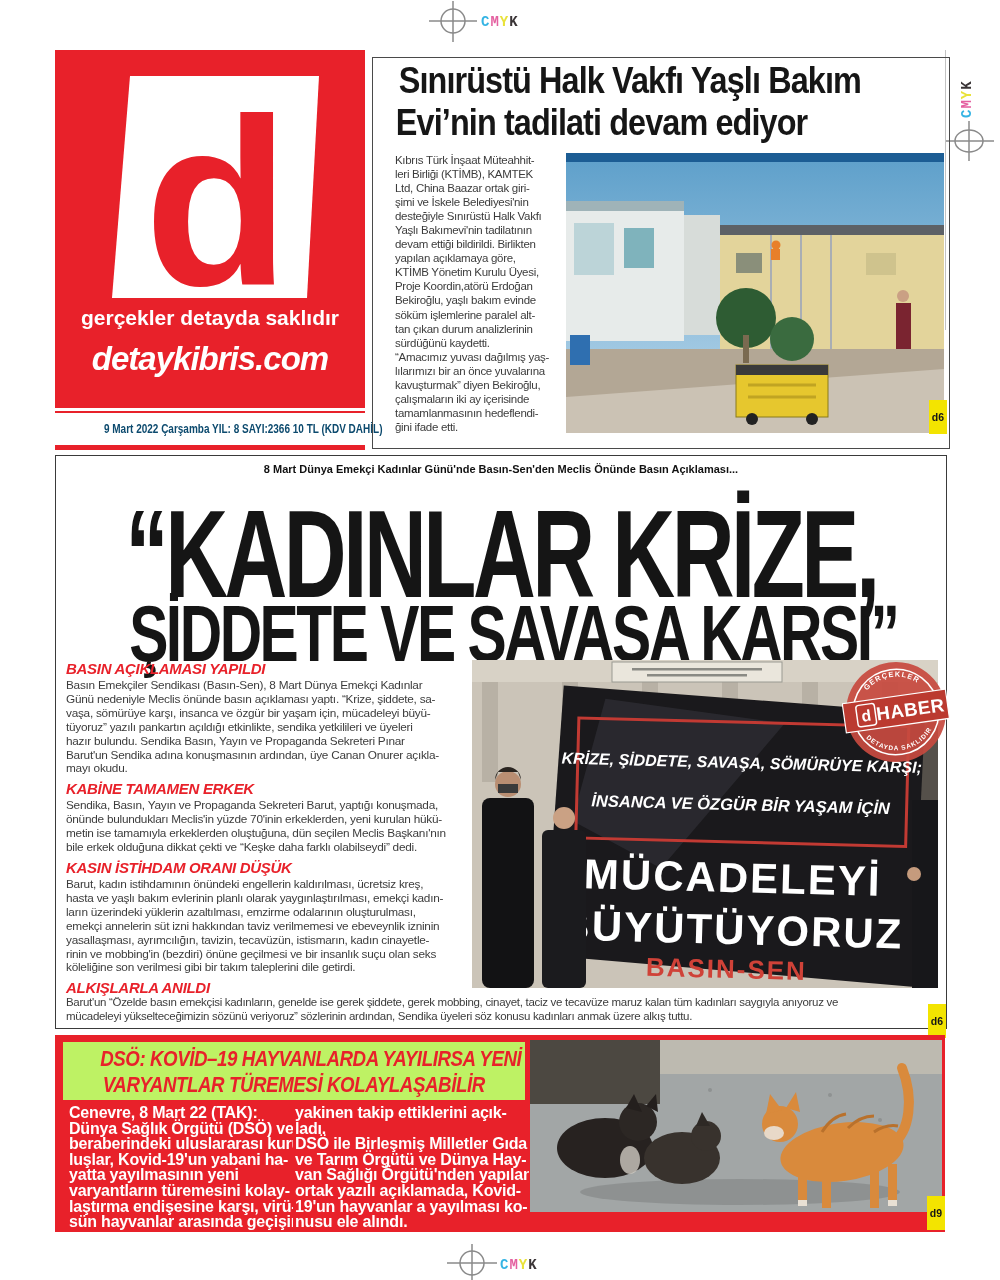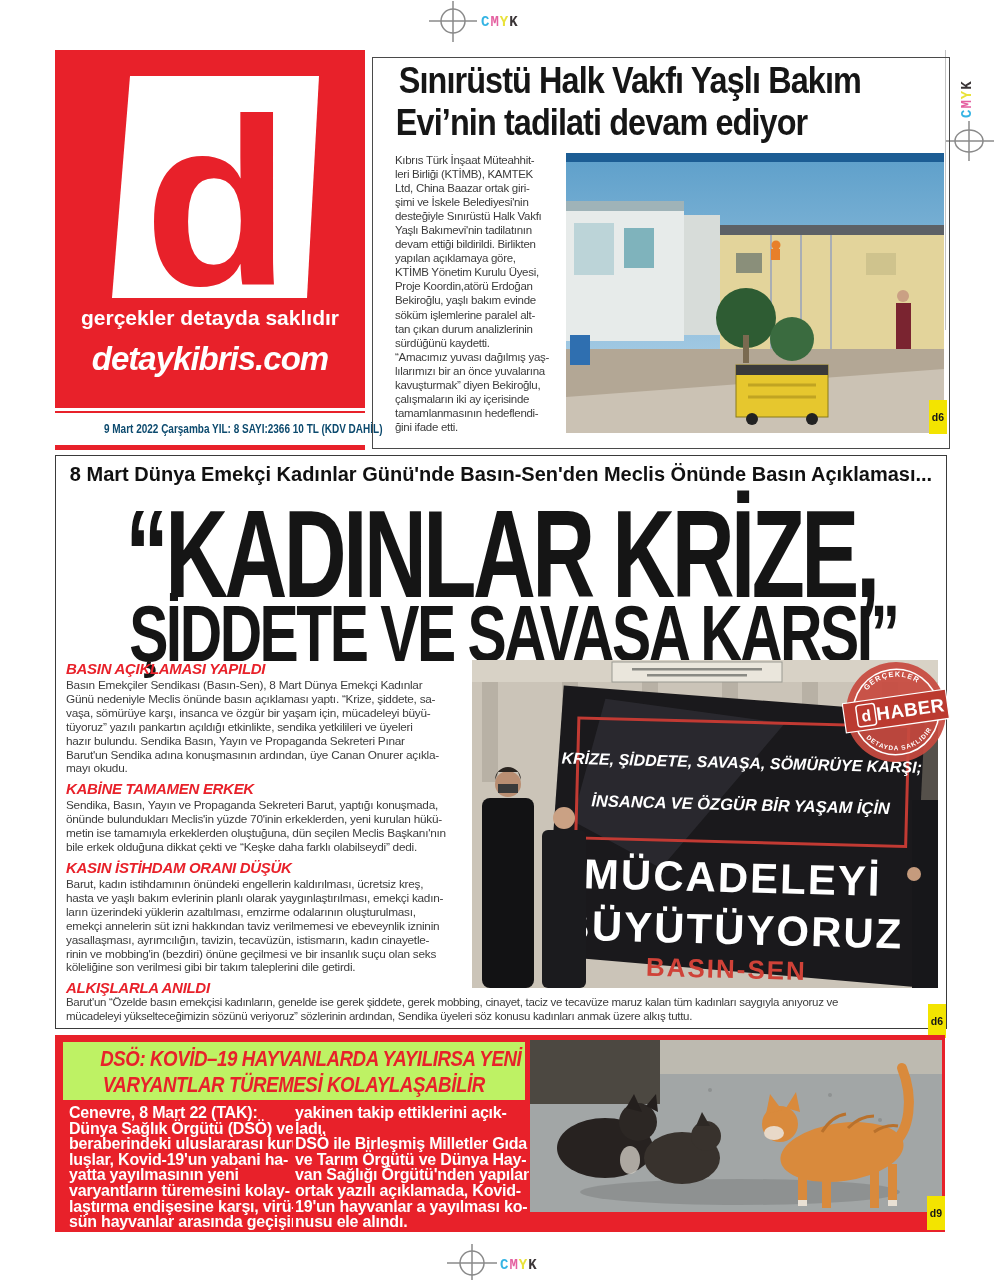--- a/index.html
+++ b/index.html
@@ -19,21 +19,21 @@
             text-align:center;line-height:32px;color:#0c4a6e;font-weight:700;font-size:13.5px;}
   
   #top-article{left:372px;top:57px;width:576px;height:390px;border:1px solid #4a4a4a;}
   .top-hl{left:0;right:0;text-align:left;font-weight:800;font-size:36px;color:#161616;letter-spacing:-1px;}
   #top-body{left:10px;top:95px;width:188px;height:283px;font-size:11.5px;line-height:14.05px;letter-spacing:-0.3px;
             color:#3c3c3c;white-space:pre;overflow:hidden;margin-left:12px;}
   #photo1{left:193px;top:95px;}
   .page-tag{background:#f3e400;color:#161616;font-weight:800;font-size:10.5px;padding:11px 3px;line-height:12px;}
   
   #main-article{left:55px;top:455px;width:890px;height:572px;border:1px solid #3a3a3a;}
-  #kicker{left:0;right:0;top:7px;text-align:center;font-weight:800;font-size:20px;color:#111;}
+  #kicker{left:0;right:0;top:7px;text-align:center;font-weight:800;font-size:11px;color:#111;}
   #main-hl1{left:0;right:0;top:26px;text-align:center;}
   #main-hl1 .sx{transform:scale(0.87,1.25);transform-origin:top center;font-size:100px;font-weight:900;color:#151515;letter-spacing:-4px;white-space:nowrap;}
   #main-hl2{left:0;right:0;top:131px;text-align:center;}
   #main-hl2 .sx{transform:scale(0.84,1.15);transform-origin:top center;font-size:70px;font-weight:900;color:#151515;letter-spacing:-3px;white-space:nowrap;}
   #main-cols{left:10px;top:204px;width:872px;display:flex;}
   #left-col{width:398px;}
   .sec-h{color:#e8212a;font-style:italic;font-weight:800;font-size:15px;letter-spacing:-0.3px;margin:4px 0 2px 0;}
   .sec-h:first-child{margin-top:0;}
   .sec-p{font-size:11.8px;line-height:13.9px;letter-spacing:-0.25px;color:#3c3c3c;white-space:pre;overflow:hidden;margin:0;}
   #photo2-wrap{position:relative;width:466px;height:328px;margin-left:8px;}

